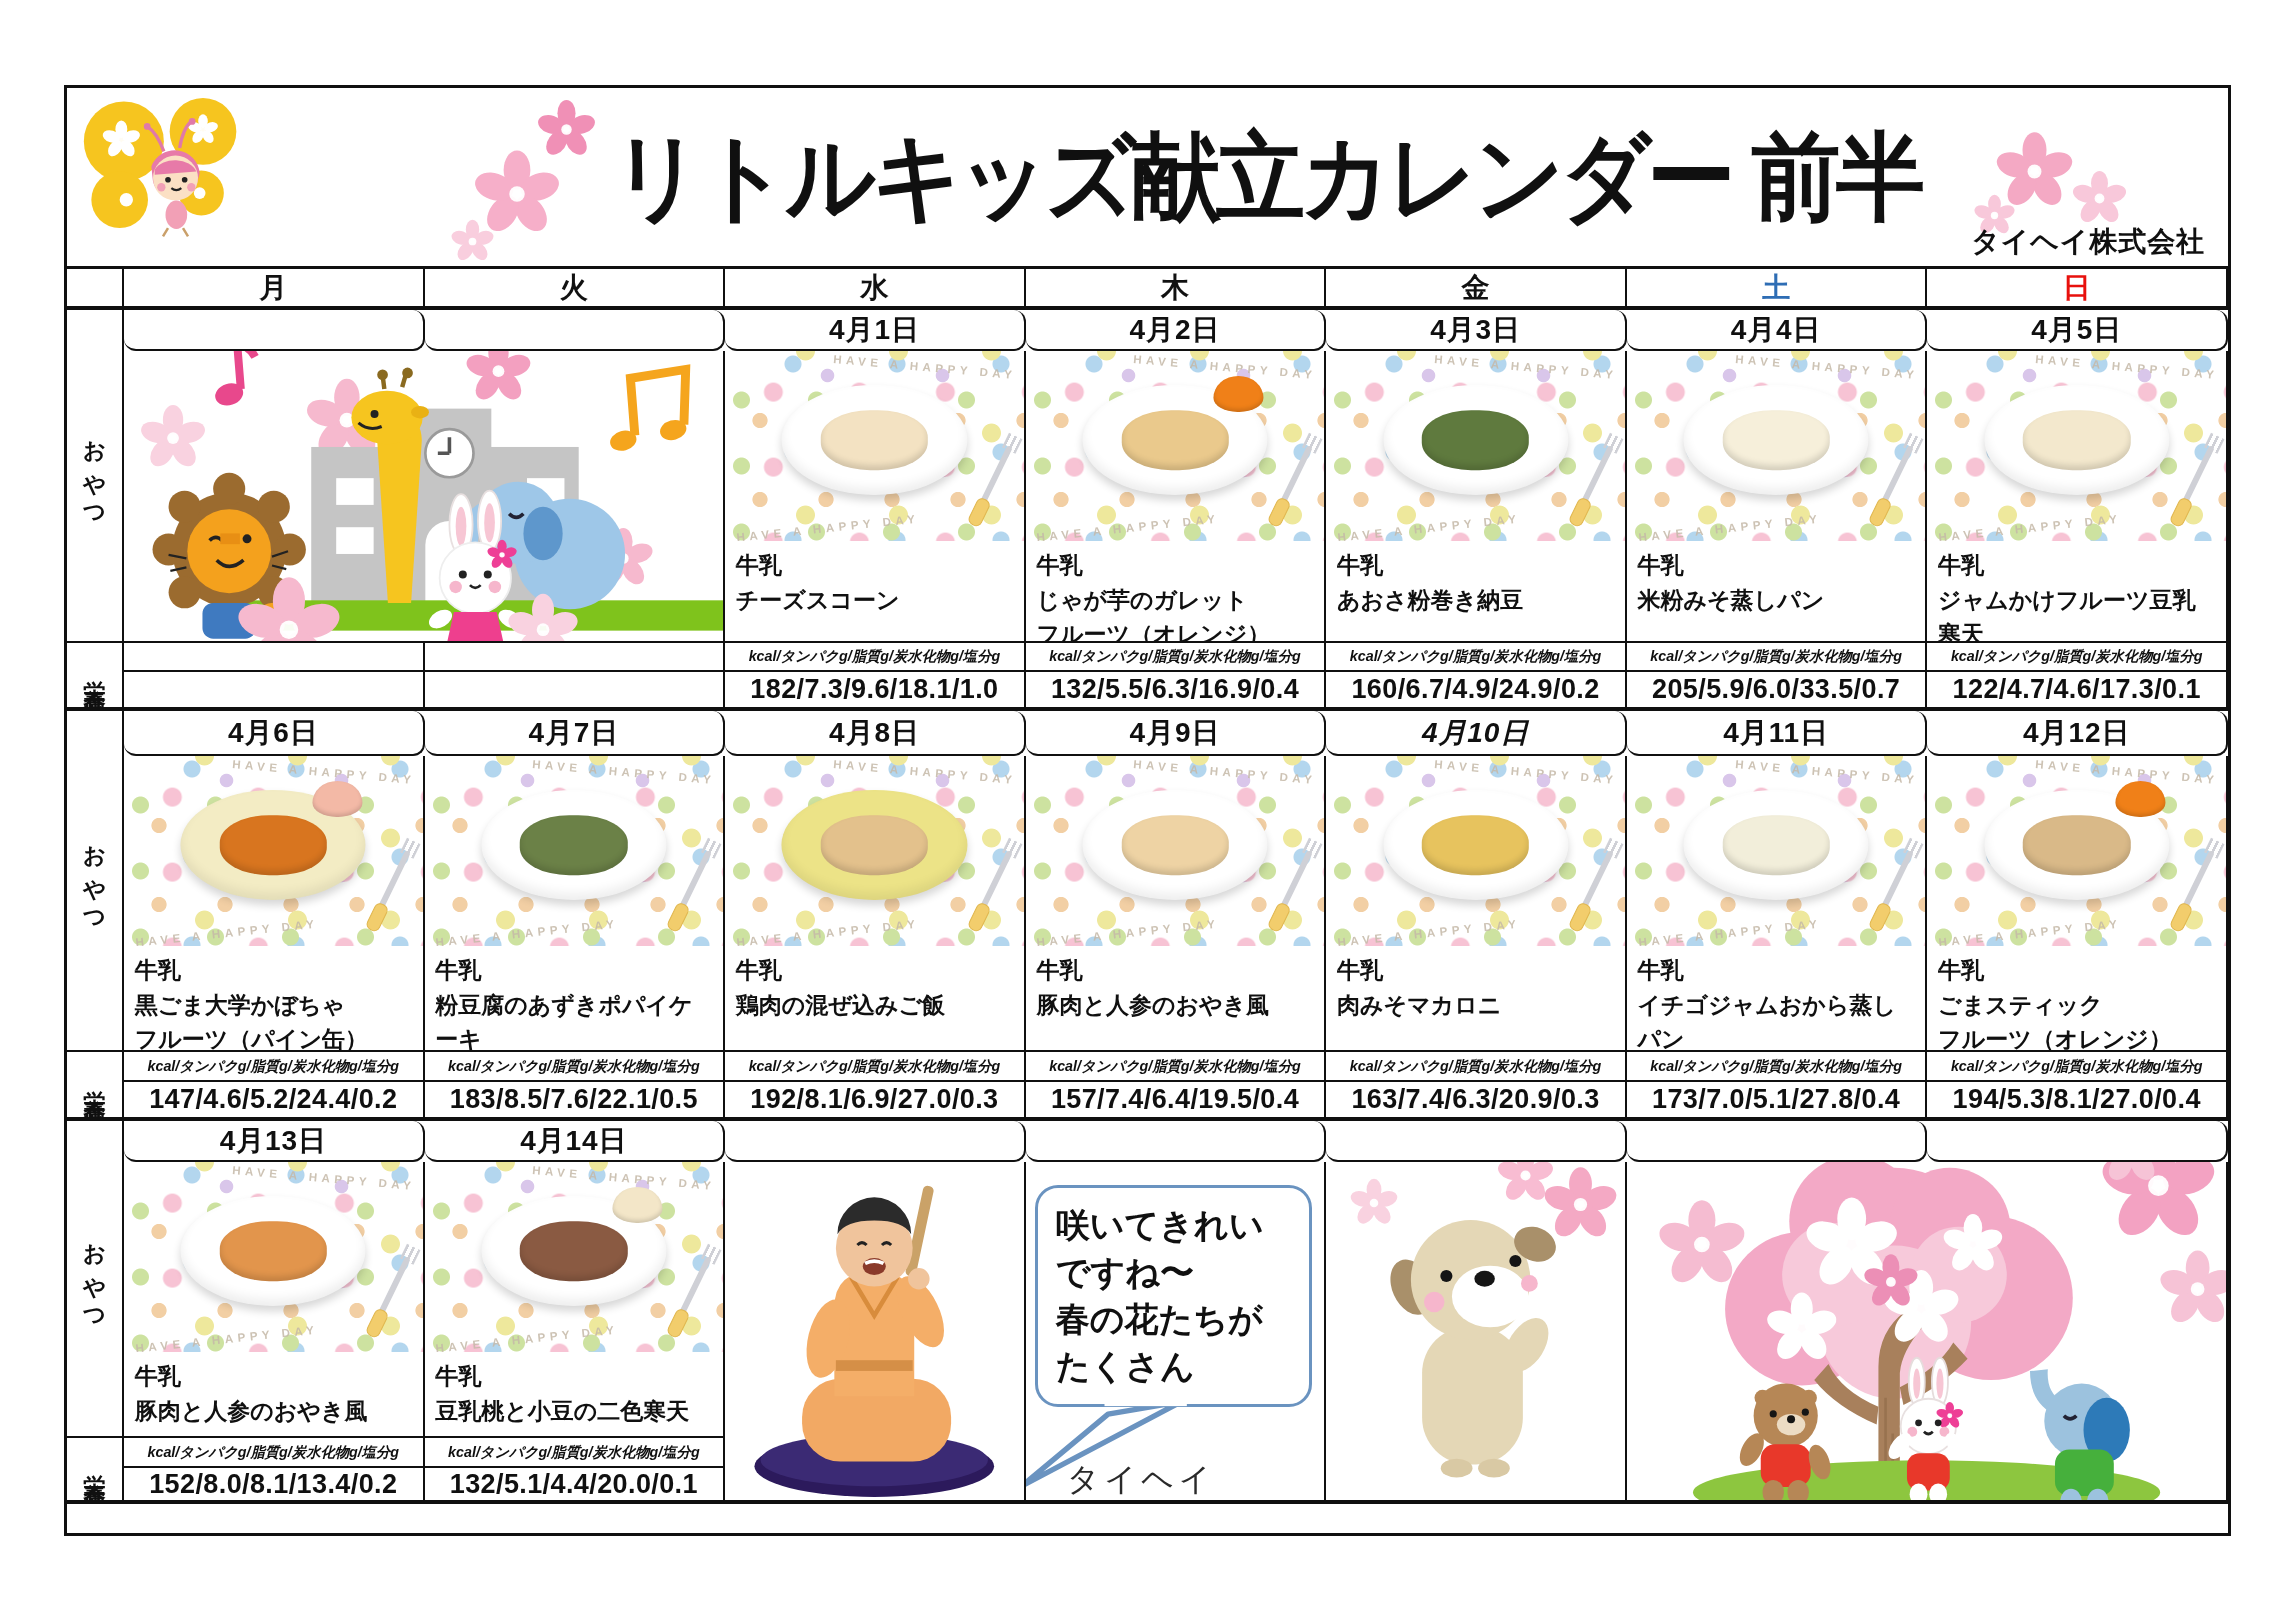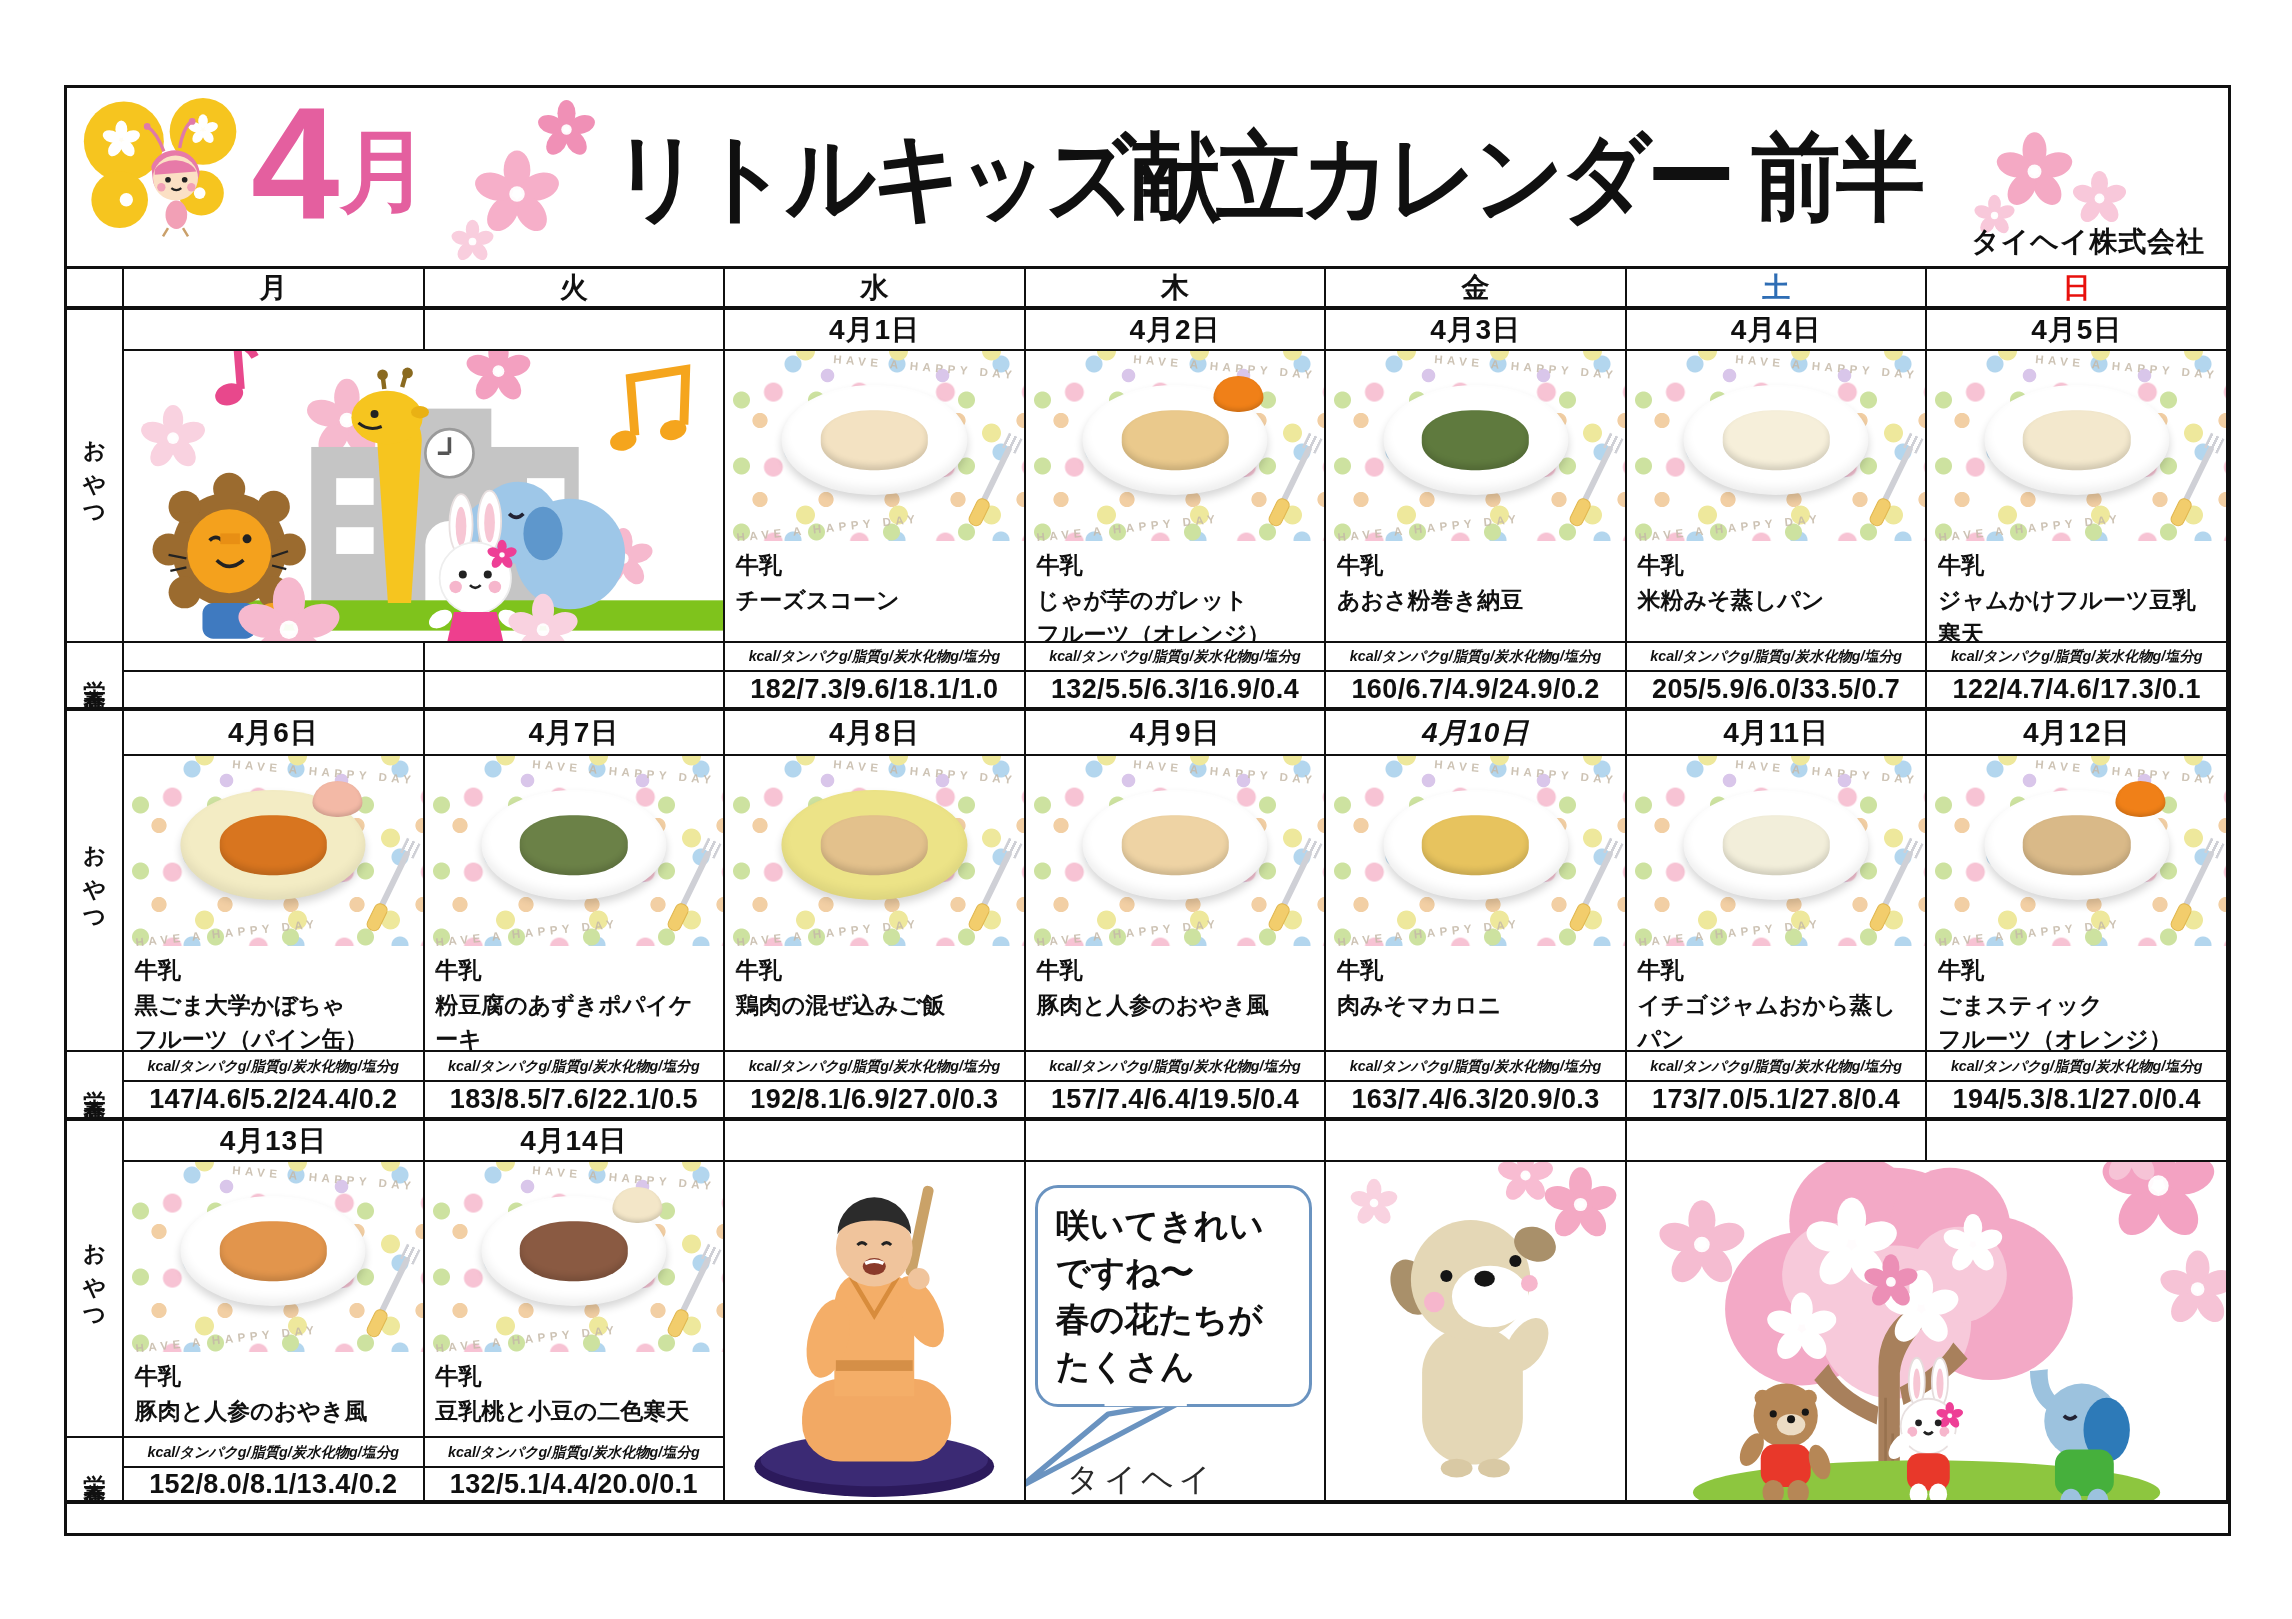--- a/index.html
+++ b/index.html
@@ -13,21 +13,21 @@
   .month-tsuki{font-size:90px;line-height:1;vertical-align:16px;}
   .poster-title{position:absolute;left:545px;top:25px;font-size:89px;font-weight:900;letter-spacing:-4.5px;white-space:nowrap;transform:scaleY(1.08);transform-origin:top left;}
   .company{position:absolute;right:23px;bottom:5.4px;font-size:28px;font-weight:900;letter-spacing:0.9px;}
   .flower{position:absolute;}
   
   .grid{display:grid;grid-template-columns:57px repeat(7,1fr);grid-template-rows:41px 41px 292px 29px 39px 45px 296px 30px 39px 41px 276px 30px 36px 29px;}
   .cell{border-right:2.7px solid #101010;border-bottom:2.7px solid #101010;background:#fff;position:relative;overflow:hidden;box-sizing:border-box;min-width:0;}
   .thick{border-bottom-width:4.5px;}
   .weekday{display:flex;align-items:center;justify-content:center;font-size:28px;font-weight:900;}
   .side-label{display:flex;align-items:center;justify-content:center;writing-mode:vertical-rl;text-orientation:upright;font-size:22.4px;font-weight:800;letter-spacing:8px;}
-  .date-cell{display:flex;align-items:center;justify-content:center;font-size:28px;font-weight:900;letter-spacing:0.9px;}
+  .date-cell{display:flex;align-items:center;justify-content:center;font-size:28px;font-weight:900;letter-spacing:0.9px;border-radius:12px;}
   .menu-cell{display:flex;flex-direction:column;}
   .menu-lines{padding:7.2px 10.7px 3.6px;font-size:23px;font-weight:800;line-height:1.5;}
   .nut-head{display:flex;align-items:center;justify-content:center;font-size:14.3px;font-weight:800;font-style:italic;white-space:nowrap;}
   .nut-val{display:flex;align-items:center;justify-content:center;font-size:27px;font-weight:900;letter-spacing:0.4px;}
   .note-cell{display:flex;align-items:center;justify-content:flex-end;padding-right:39px;font-size:24px;font-weight:900;border-bottom:none;}
   
   .photo{position:relative;width:100%;height:190px;flex:none;background-color:#fff;overflow:hidden;
     background-image:
       radial-gradient(circle,#f7c3d4 0 9px,transparent 9.9px),
       radial-gradient(circle,#eee89c 0 9px,transparent 9.9px),
@@ -95,23 +95,20 @@
       <circle cx="117" cy="102" r="27" fill="#fbe0c4"></circle>
       <path d="M92,92 a27,20 0 0 1 50,2 l-50,4 z" fill="#e77aa8"></path>
       <circle cx="108" cy="104" r="3.4" fill="#222"></circle>
         <circle cx="128" cy="104" r="3.4" fill="#222"></circle>
       <path d="M112,114 q6,5 12,0" stroke="#222" stroke-width="2.5" fill="none"></path>
       <circle cx="100" cy="113" r="5" fill="#f2a0b6"></circle>
         <circle cx="136" cy="113" r="5" fill="#f2a0b6"></circle>
       <ellipse cx="118" cy="146" rx="13" ry="17" fill="#f2a0b6"></ellipse>
       <path d="M108,162 l-6,10 M126,162 l6,10" stroke="#caa06a" stroke-width="3"></path>
     </svg>
-    <div class="month-badge" style="color:#e45f9f">
-      <span class="month-num">4</span><span class="month-tsuki">月</span>
-    </div>
     <svg class="flower" style="left:405px;top:61px" width="90" height="90" viewBox="-32 -32 64 64">
         <use href="#sakura" color="#f6afc9"></use>
       </svg>
     <svg class="flower" style="left:469px;top:10.7px" width="61" height="61" viewBox="-32 -32 64 64">
         <use href="#sakura" color="#f090b6"></use>
       </svg>
     <svg class="flower" style="left:383px;top:131px" width="45" height="45" viewBox="-32 -32 64 64">
         <use href="#sakura" color="#f9cede"></use>
       </svg>
     <div class="poster-title">リトルキッズ献立カレンダー 前半</div>

